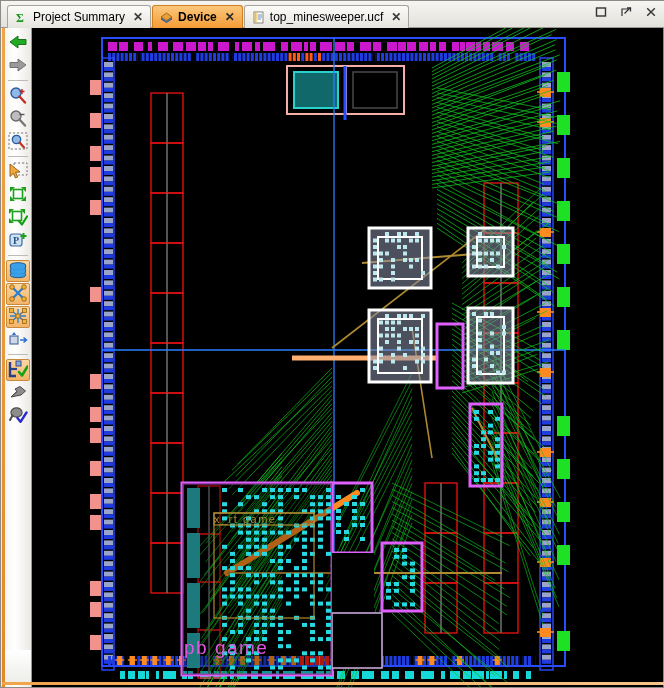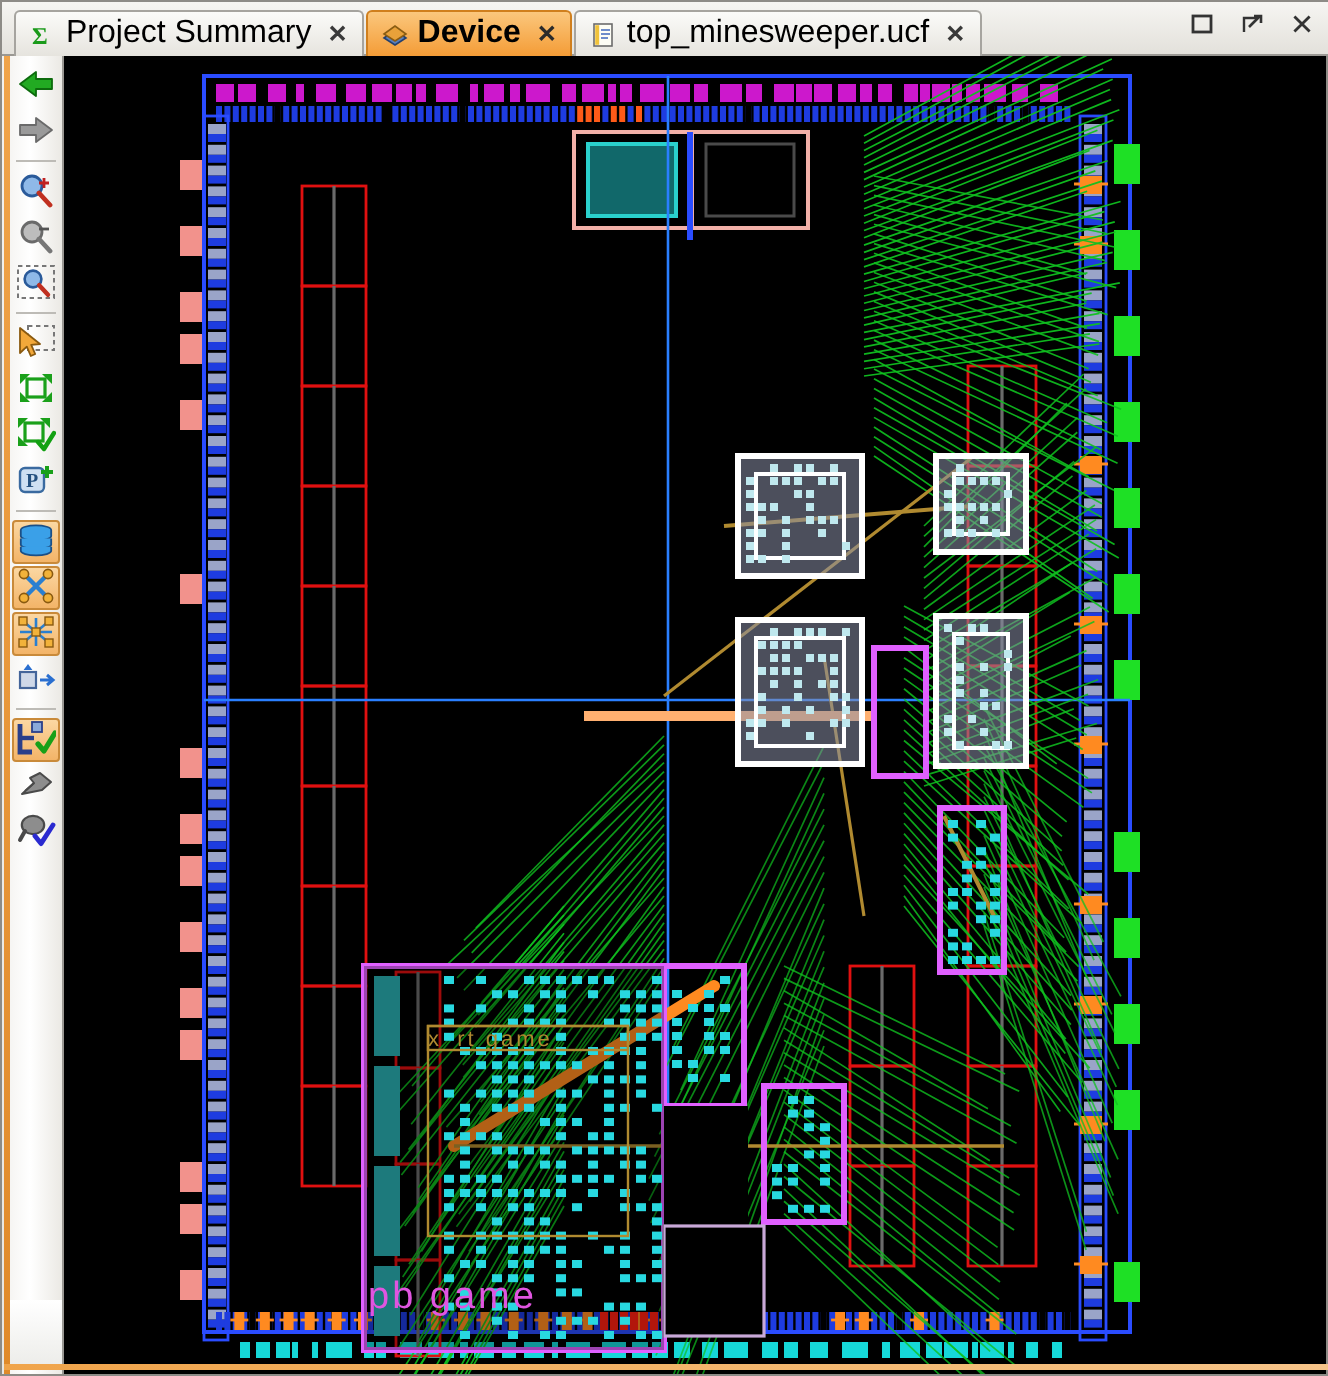--- a/index.html
+++ b/index.html
@@ -15,21 +15,21 @@
           background:linear-gradient(#f6f5f2,#e3e1db);
           border-bottom:1px solid #9a9893;box-sizing:border-box;}
   .tabs{position:absolute;left:6px;top:2px;height:25px;display:flex;align-items:flex-end;}
   .tab{position:relative;display:flex;align-items:center;gap:5px;
        height:23px;padding:0 7px;margin-right:1px;
        background:linear-gradient(#fbfbf9,#e6e4de);
        border:1px solid #a6a49f;border-bottom:none;
        border-radius:3px 3px 0 0;box-sizing:border-box;white-space:nowrap;}
   .tab.active{background:linear-gradient(#fbc77d,#f49c36);
               border-color:#d07f1d;font-weight:bold;}
-  .tab .lbl{font-size:16px;line-height:12px;}
+  .tab .lbl{font-size:12px;line-height:12px;}
   .tab .x{font-size:12px;font-weight:bold;color:#3a3a3a;margin-left:3px;cursor:pointer;}
   .tab.active .x{color:#2b2b2b;}
 
   .tabicon{width:13px;height:13px;display:inline-block;position:relative;flex:none;}
 
   .wctrl{position:absolute;right:7px;top:4px;display:flex;gap:11px;align-items:center;}
   .wctrl div{width:14px;height:14px;position:relative;cursor:pointer;}
 
   
   .ltool{position:absolute;left:1px;top:27px;width:30px;height:659px;

